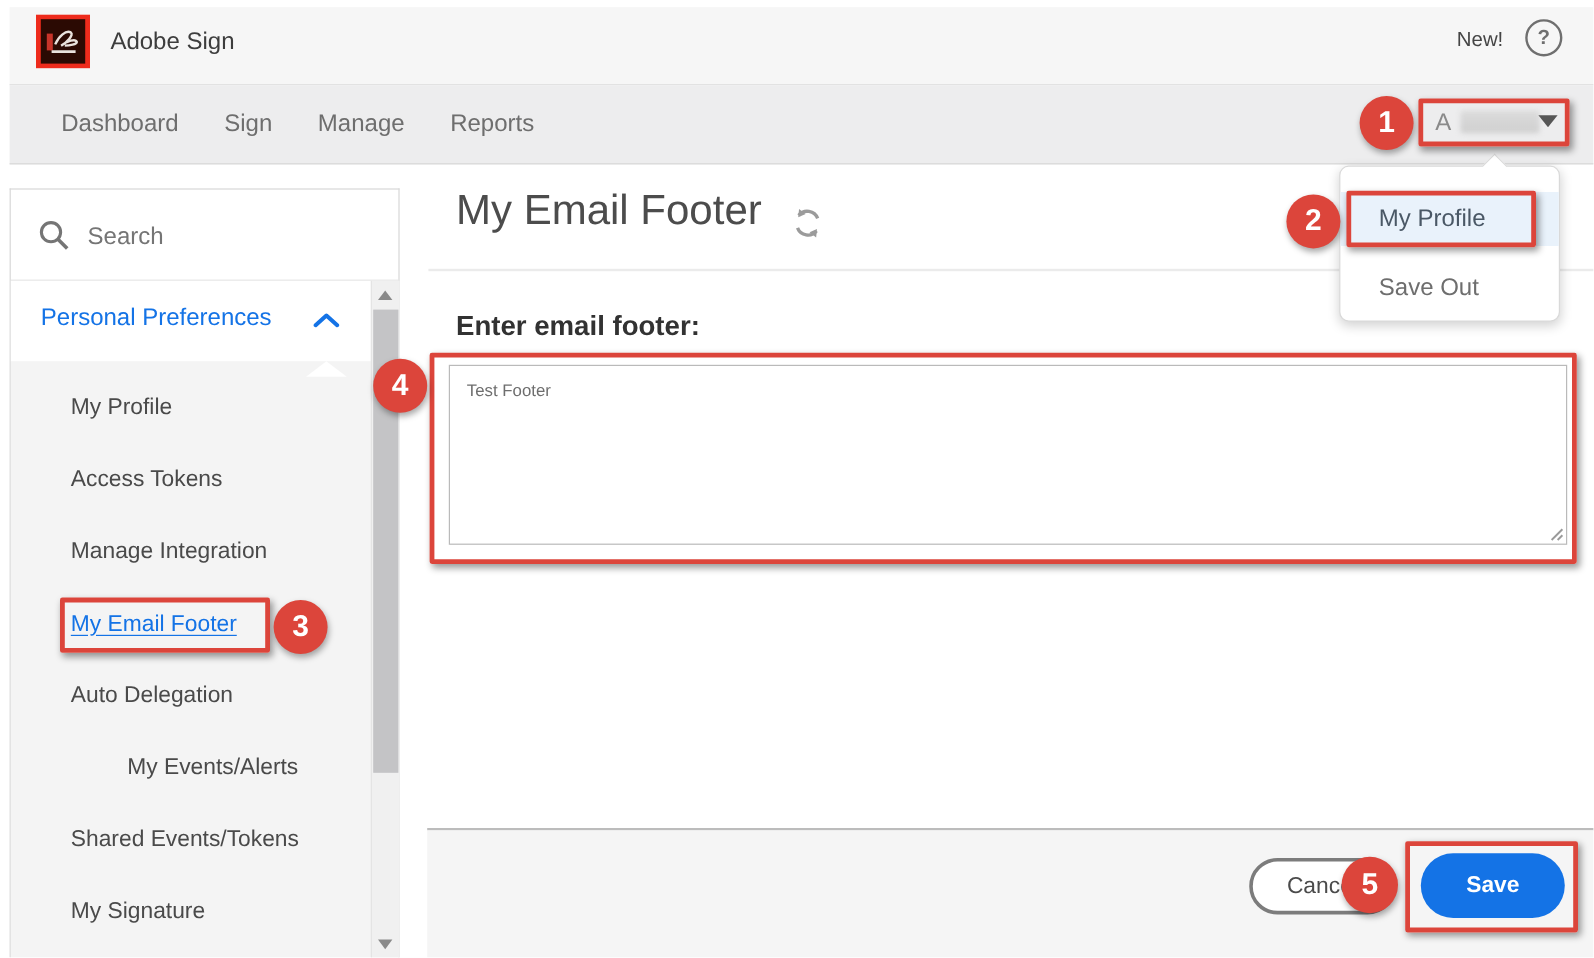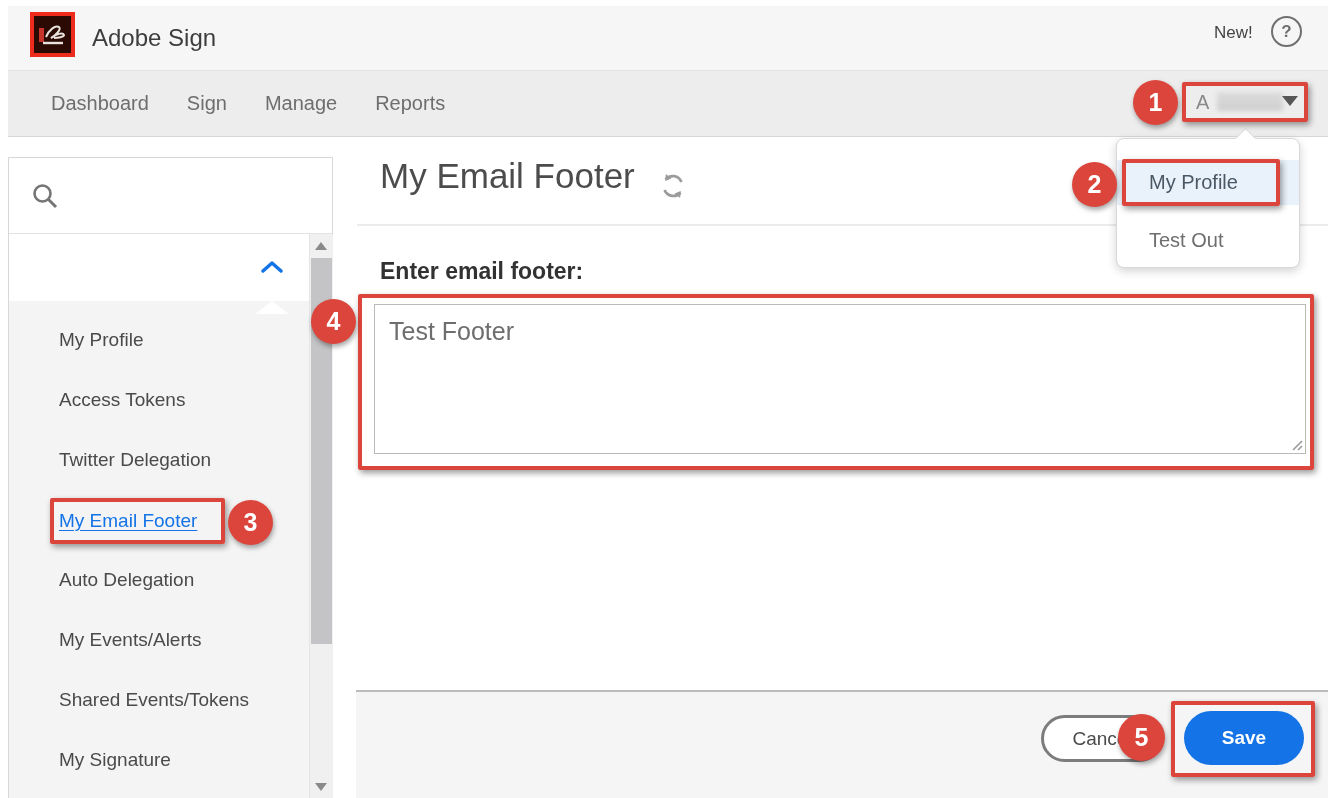--- a/index.html
+++ b/index.html
@@ -7,21 +7,21 @@
     width:1328px;height:798px;position:relative;overflow:hidden;
     background:#ffffff;
     font-family:"Liberation Sans","DejaVu Sans",sans-serif;
     color:#4a4a4a;
   }
   .abs{position:absolute;}
 
   
   .topbar{left:8px;top:6px;right:0;height:64px;background:#f6f6f6;border-bottom:1px solid #e2e2e2;}
   .logo{left:30px;top:12px;width:45px;height:45px;}
-  .app-name{left:92px;top:24px;font-size:24px;color:#3d3d3d;}
+  .app-name{left:92px;top:24px;font-size:20px;color:#3d3d3d;}
   .new-label{left:1214px;top:23px;font-size:17px;font-weight:400;color:#454545;}
   .help-icon{left:1271px;top:16px;width:31px;height:31px;border:2.5px solid #6f6f6f;border-radius:50%;
     display:flex;align-items:center;justify-content:center;font-size:17px;font-weight:700;color:#6f6f6f;box-sizing:border-box;cursor:pointer;}
 
   
   .navbar{left:8px;top:71px;right:0;height:65px;background:#ededee;border-bottom:1px solid #d7d7d7;}
   .nav-items{left:51px;top:71px;height:65px;display:flex;align-items:center;gap:38px;}
   .nav-item{font-size:20px;color:#6e6e6e;cursor:pointer;}
 
   
@@ -57,21 +57,21 @@
   .sb-up{position:absolute;left:306px;top:84px;width:0;height:0;border-left:6px solid transparent;border-right:6px solid transparent;border-bottom:8px solid #8a8a8a;cursor:pointer;}
   .sb-thumb{position:absolute;left:302px;top:100px;width:21px;height:386px;background:#c4c4c6;cursor:pointer;}
   .sb-down{position:absolute;left:306px;top:625px;width:0;height:0;border-left:6px solid transparent;border-right:6px solid transparent;border-top:8px solid #8a8a8a;cursor:pointer;}
 
   
   .page-title{left:380px;top:156px;font-size:35px;font-weight:300;color:#4c4c4c;}
   .refresh-icon{left:659px;top:172px;cursor:pointer;}
   .title-divider{left:357px;top:224px;right:0;height:2px;background:#ebebeb;}
   .field-label{left:380px;top:258px;font-size:23px;font-weight:700;color:#323232;}
   .footer-textarea{left:374px;top:304px;width:932px;height:150px;border:1px solid #bababa;background:#fff;
-    padding:12px 14px;font-size:25px;color:#6e6e6e;font-family:inherit;resize:none;box-sizing:border-box;outline:none;}
+    padding:12px 14px;font-size:14px;color:#6e6e6e;font-family:inherit;resize:none;box-sizing:border-box;outline:none;}
   .resize-handle{left:1289px;top:437px;}
 
   
   .footer-divider{left:356px;top:690px;right:0;height:2px;background:#bcbcbc;}
   .footer-bar{left:356px;top:692px;right:0;bottom:0;background:#f5f5f5;}
   .cancel-btn{left:1041px;top:715px;width:122px;height:47px;border-radius:24px;border:3px solid #7c7c7c;background:#fff;
     font-size:19px;color:#4b4b4b;display:flex;align-items:center;justify-content:center;box-sizing:border-box;cursor:pointer;font-family:inherit;}
   .save-btn{left:1184px;top:711px;width:120px;height:54px;border-radius:27px;border:none;background:#1473e6;
     font-size:19px;font-weight:700;color:#ffffff;display:flex;align-items:center;justify-content:center;cursor:pointer;font-family:inherit;z-index:5;}
 
@@ -116,50 +116,52 @@
   <span class="nav-item">Reports</span>
 </div>
 
 <div class="abs user-name">A</div>
 <div class="abs user-blur"></div>
 <div class="abs user-caret"></div>
 
 <div class="abs menu-caret"></div>
 <div class="abs menu-panel">
   <div class="menu-item sel">My Profile</div>
-  <div class="menu-item plain">Test Out</div>
+  <div class="menu-item plain">Save Out</div>
 </div>
 
 <div class="abs sidebar">
   <div class="search-row">
     <span class="search-icon">
       <svg width="28" height="28" viewBox="0 0 28 28">
         <circle cx="11.5" cy="11.5" r="8" fill="none" stroke="#757575" stroke-width="2.6"></circle>
         <line x1="17.5" y1="17.5" x2="25" y2="25" stroke="#757575" stroke-width="3"></line>
       </svg>
     </span>
+    <input class="search-input" type="text" placeholder="Search" style="">
   </div>
 
   <div class="pp-row">
+    <span class="pp-label">Personal Preferences</span>
     <span class="pp-chevron">
       <svg width="22" height="14" viewBox="0 0 22 14">
         <polyline points="2,11 11,3 20,11" fill="none" stroke="#1473e6" stroke-width="3.4" stroke-linecap="round" stroke-linejoin="round"></polyline>
       </svg>
     </span>
   </div>
 
   <div class="side-panel"></div>
   <div class="side-notch"></div>
 
   <div class="side-item" style="top:171px;">My Profile</div>
   <div class="side-item" style="top:231px;">Access Tokens</div>
-  <div class="side-item" style="top:291px;">Twitter Delegation</div>
+  <div class="side-item" style="top:291px;">Manage Integration</div>
   <div class="side-item active" style="top:352px;">My Email Footer</div>
   <div class="side-item" style="top:411px;">Auto Delegation</div>
-  <div class="side-item" style="top:471px;">My Events/Alerts</div>
+  <div class="side-item" style="top:471px;margin-left:47px;">My Events/Alerts</div>
   <div class="side-item" style="top:531px;">Shared Events/Tokens</div>
   <div class="side-item" style="top:591px;">My Signature</div>
 
   <div class="sb-track"></div>
   <div class="sb-up"></div>
   <div class="sb-thumb"></div>
   <div class="sb-down"></div>
 </div>
 
 <div class="abs page-title">My Email Footer</div>

